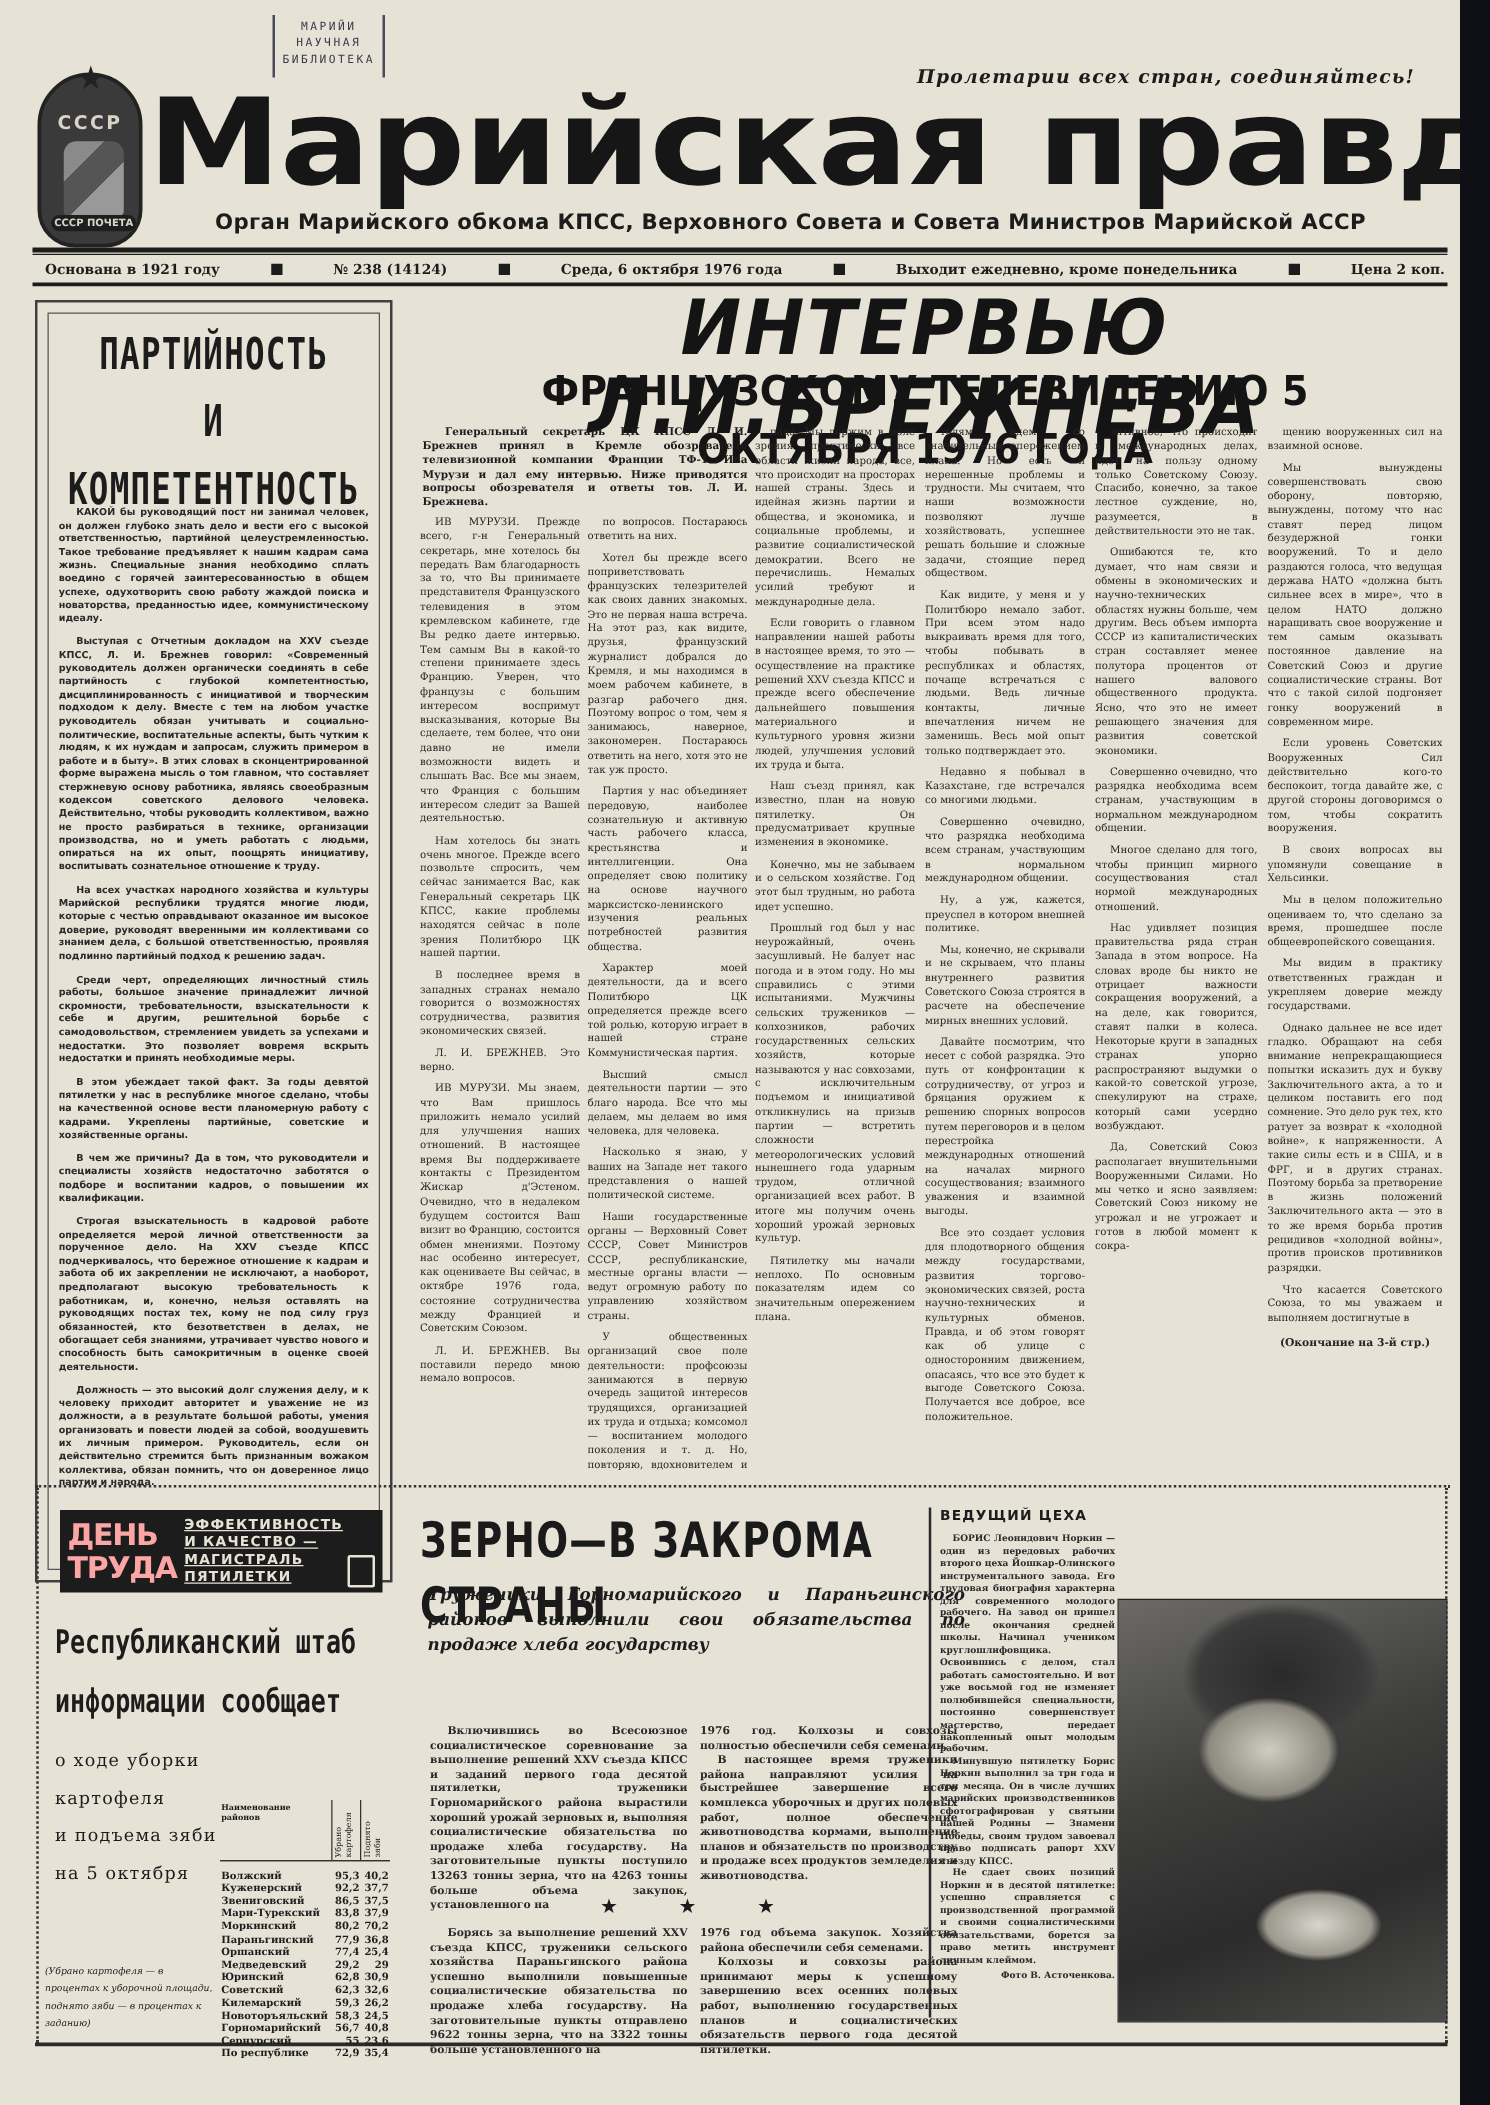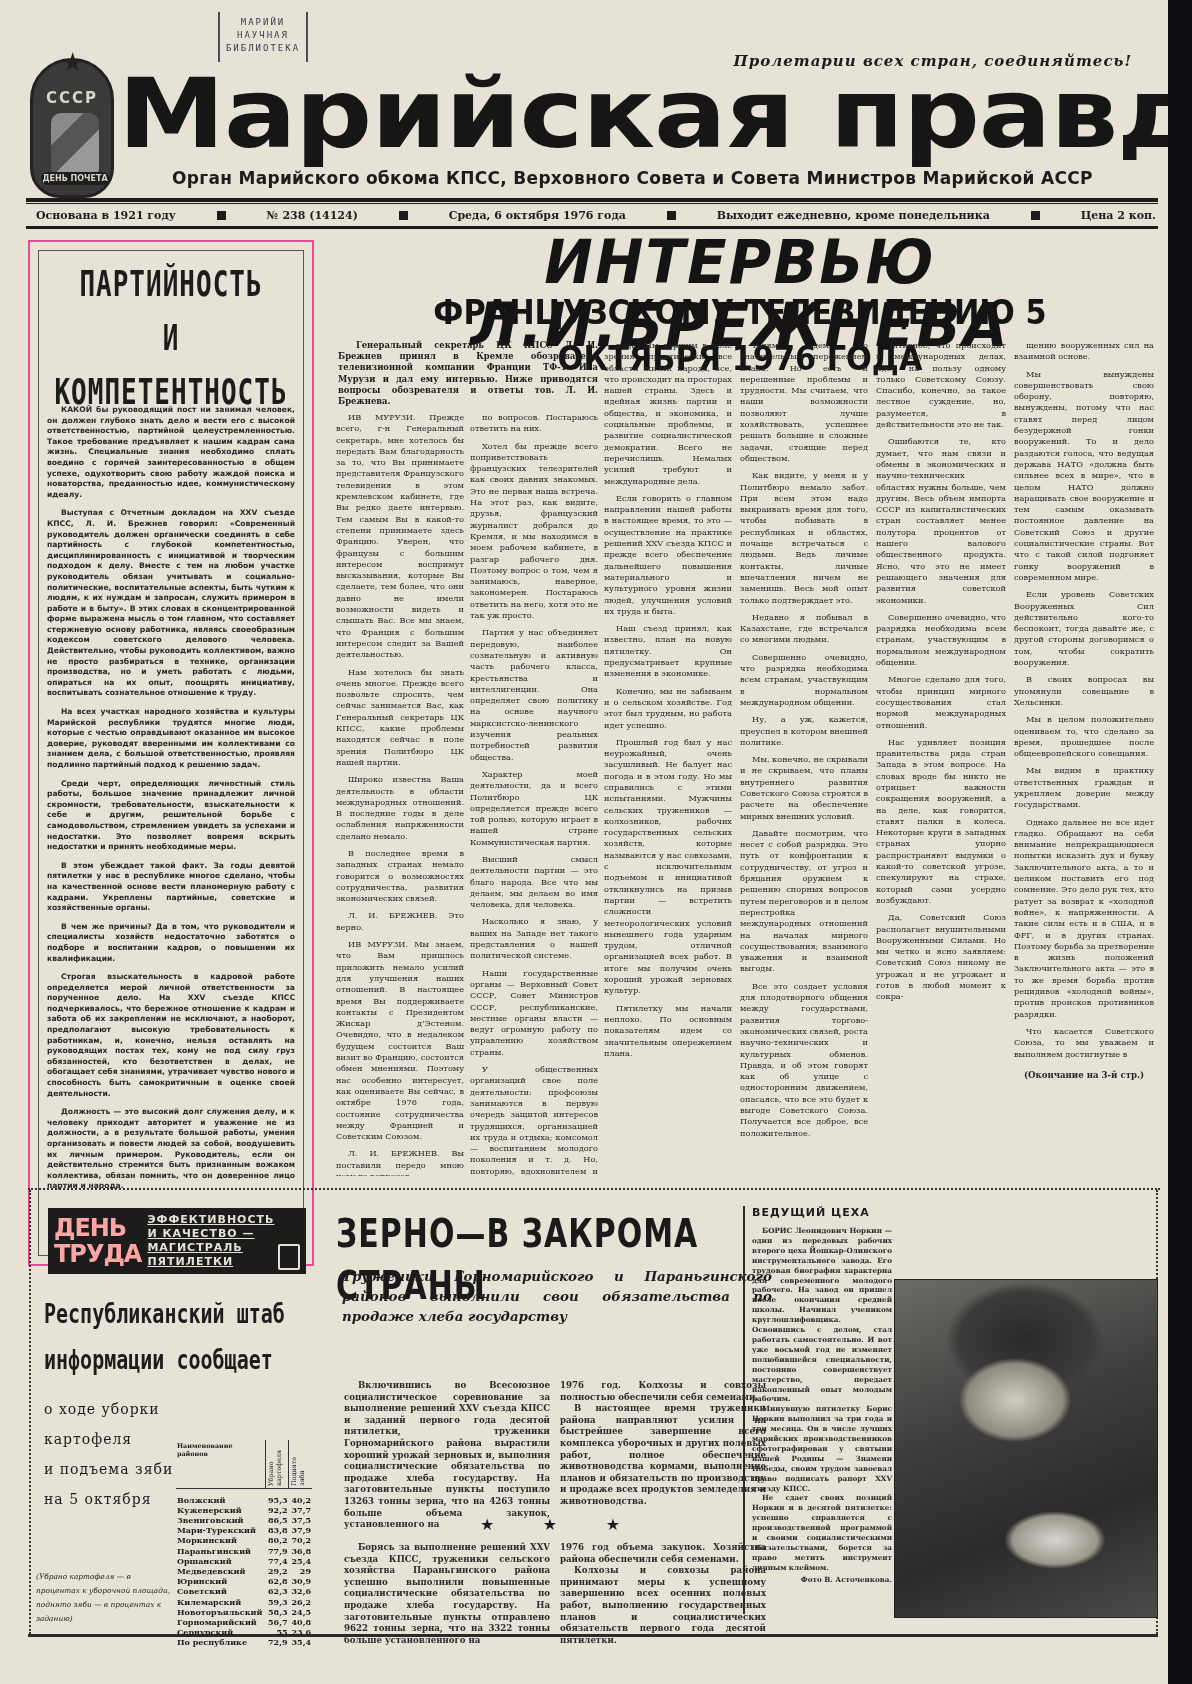--- a/index.html
+++ b/index.html
@@ -47,21 +47,21 @@
   .infobar {
     position: absolute; left: 36px; top: 206px; width: 1120px; height: 18px;
     display: flex; justify-content: space-between; align-items: center;
     font-family: "DejaVu Serif", serif; font-weight: bold; font-size: 11px;
   }
   .sq { width: 9px; height: 9px; background:#1c1c1c; display:inline-block; }
 
   
   .editorial {
     position: absolute; left: 28px; top: 240px; width: 286px; height: 1026px;
-    border: 2px solid #ec4899; padding: 8px;
+    border: 2px solid #404040; padding: 8px;
   }
   .editorial .inner { border: 1px solid #555; height: 100%; padding: 6px 8px; }
   .ed-title {
     font-family: "DejaVu Sans Mono", monospace; font-weight: bold; font-size: 26px;
     line-height: 40px; text-align: center; letter-spacing: 1px;
     transform: scaleY(1.35); transform-origin: center top; margin-bottom: 28px;
   }
   .ed-body { font-family: "DejaVu Sans", sans-serif; font-size: 7.6px; line-height: 10.6px; text-align: justify; font-weight: bold; color:#2a2a2a; }
   .ed-body p { text-indent: 14px; margin-bottom: 8px; }
 
@@ -167,21 +167,21 @@
   <div class="stamp">
     <div>МАРИЙИ</div>
     <div>НАУЧНАЯ</div>
     <div>БИБЛИОТЕКА</div>
   </div>
 
   <div class="emblem">
     <span class="star">★</span>
     <div class="cccp">СССР</div>
     <div class="figs"></div>
-    <div class="znak">ДЕНЬ ПОЧЕТА</div>
+    <div class="znak">СССР ПОЧЕТА</div>
   </div>
 
   <div class="motto">Пролетарии всех стран, соединяйтесь!</div>
   <div class="title">Марийская правда</div>
   <div class="subtitle">Орган Марийского обкома КПСС, Верховного Совета и Совета Министров Марийской АССР</div>
 
   <div class="rule-thick" style="top:198px;"></div>
   <div class="rule-thin" style="top:203px;"></div>
 
   <div class="infobar">
@@ -220,21 +220,20 @@
   <div class="headline1">ИНТЕРВЬЮ Л.И.БРЕЖНЕВА</div>
   <div class="headline2">ФРАНЦУЗСКОМУ ТЕЛЕВИДЕНИЮ 5 ОКТЯБРЯ 1976 ГОДА</div>
 
   <div class="lede">
     <p>Генеральный секретарь ЦК КПСС Л. И. Брежнев принял в Кремле обозревателя телевизионной компании Франции ТФ-1 Ива Мурузи и дал ему интервью. Ниже приводятся вопросы обозревателя и ответы тов. Л. И. Брежнева.</p>
   </div>
 
   <div class="cols" style="left:336px; top:412px; width:128px; height:764px;">
     <p>ИВ МУРУЗИ. Прежде всего, г-н Генеральный секретарь, мне хотелось бы передать Вам благодарность за то, что Вы принимаете представителя Французского телевидения в этом кремлевском кабинете, где Вы редко даете интервью. Тем самым Вы в какой-то степени принимаете здесь Францию. Уверен, что французы с большим интересом воспримут высказывания, которые Вы сделаете, тем более, что они давно не имели возможности видеть и слышать Вас. Все мы знаем, что Франция с большим интересом следит за Вашей деятельностью.</p>
     <p>Нам хотелось бы знать очень многое. Прежде всего позвольте спросить, чем сейчас занимается Вас, как Генеральный секретарь ЦК КПСС, какие проблемы находятся сейчас в поле зрения Политбюро ЦК нашей партии.</p>
-    <p>Широко известна Ваша деятельность в области международных отношений. В последние годы в деле ослабления напряженности сделано немало.</p>
     <p>В последнее время в западных странах немало говорится о возможностях сотрудничества, развития экономических связей.</p>
     <p>Л. И. БРЕЖНЕВ. Это верно.</p>
     <p>ИВ МУРУЗИ. Мы знаем, что Вам пришлось приложить немало усилий для улучшения наших отношений. В настоящее время Вы поддерживаете контакты с Президентом Жискар д'Эстеном. Очевидно, что в недалеком будущем состоится Ваш визит во Францию, состоится обмен мнениями. Поэтому нас особенно интересует, как оцениваете Вы сейчас, в октябре 1976 года, состояние сотрудничества между Францией и Советским Союзом.</p>
     <p>Л. И. БРЕЖНЕВ. Вы поставили передо мною немало вопросов.</p>
   </div>
   <div class="cols" style="left:470px; top:412px; width:128px; height:764px;">
     <p>по вопросов. Постараюсь ответить на них.</p>
     <p>Хотел бы прежде всего поприветствовать французских телезрителей как своих давних знакомых. Это не первая наша встреча. На этот раз, как видите, друзья, французский журналист добрался до Кремля, и мы находимся в моем рабочем кабинете, в разгар рабочего дня. Поэтому вопрос о том, чем я занимаюсь, наверное, закономерен. Постараюсь ответить на него, хотя это не так уж просто.</p>
     <p>Партия у нас объединяет передовую, наиболее сознательную и активную часть рабочего класса, крестьянства и интеллигенции. Она определяет свою политику на основе научного марксистско-ленинского изучения реальных потребностей развития общества.</p>
     <p>Характер моей деятельности, да и всего Политбюро ЦК определяется прежде всего той ролью, которую играет в нашей стране Коммунистическая партия.</p>

